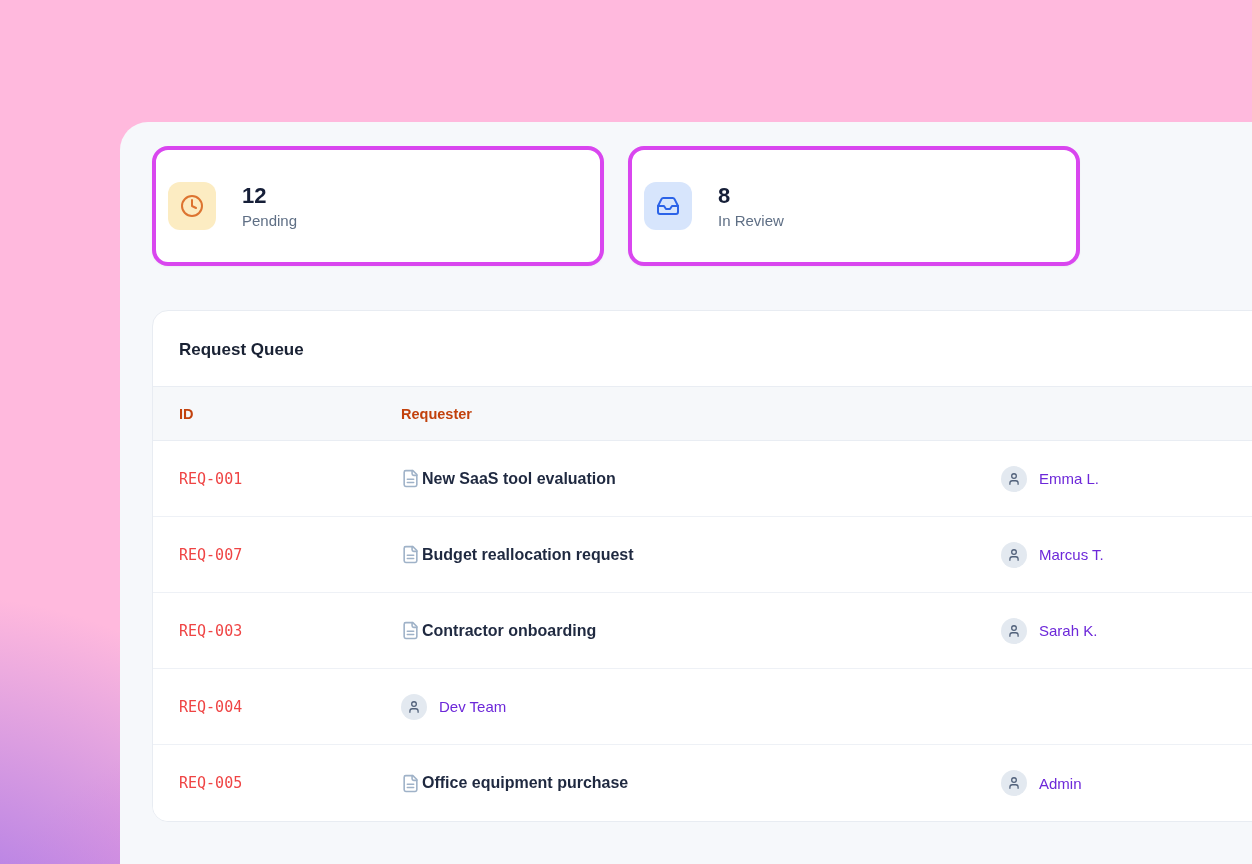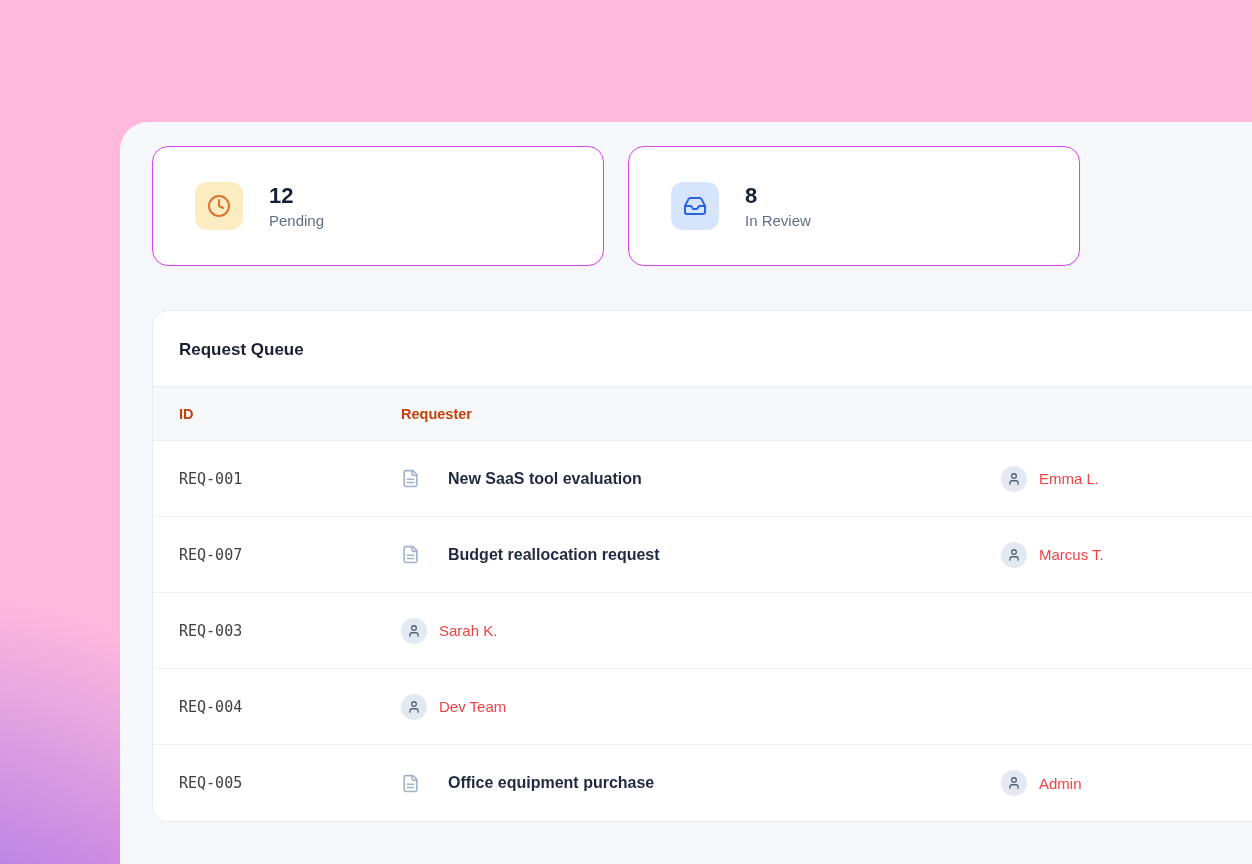--- a/index.html
+++ b/index.html
@@ -24,25 +24,25 @@
   }
 
   
   .stats {
     display: flex; gap: 24px;
     margin: 24px 0 0 32px;
   }
   .stat-card {
     width: 452px; height: 120px;
     background: #ffffff;
-    border: 1px solid #d946ef;
+    border: 4px solid #d946ef;
     border-radius: 16px;
     box-shadow: 0 1px 2px rgba(16,24,40,0.04);
     display: flex; align-items: center;
-    padding-left: 42px; gap: 26px;
+    padding-left: 12px; gap: 26px;
   }
   .icon-square {
     width: 48px; height: 48px;
     border-radius: 12px;
     display: flex; align-items: center; justify-content: center;
     flex: none;
   }
   .icon-amber { background: #fcecc2; }
   .icon-blue  { background: #d7e5fc; }
   .stat-value { font-size: 22px; font-weight: 700; color: #161f38; line-height: 1.15; }
@@ -78,32 +78,32 @@
 
   .trow {
     height: 76px;
     border-bottom: 1px solid #eef1f6;
     background: #ffffff;
   }
   .trow:last-child { border-bottom: none; }
 
   .cell-id {
     font-family: "DejaVu Sans Mono", monospace;
-    font-size: 15px; color: #404040;
-  }
-  .cell-request { display: flex; align-items: center; gap: 28px; }
+    font-size: 15px; color: #ef4444;
+  }
+  .cell-request { display: flex; align-items: center; gap: 2px; }
   .request-text { font-size: 16px; font-weight: 600; color: #1f2940; }
   .cell-requester { display: flex; align-items: center; gap: 12px; }
   .avatar {
     width: 26px; height: 26px; border-radius: 50%;
     background: #e3e9f0;
     display: flex; align-items: center; justify-content: center;
     flex: none;
   }
-  .requester-name { font-size: 15px; color: #ef4444; }
+  .requester-name { font-size: 15px; color: #6d28d9; }
 
   svg { display: block; }
 </style>
 </head>
 <body>
 
 <div class="panel">
 
   <div class="stats">
 
@@ -191,20 +191,31 @@
                 <path d="M19 21v-2a4 4 0 0 0-4-4H9a4 4 0 0 0-4 4v2"></path>
                 <circle cx="12" cy="7" r="4"></circle>
               </svg>
             </span>
             <span class="requester-name">Marcus T.</span>
           </div>
         </div>
 
         <div class="trow">
           <div class="cell-id">REQ-003</div>
+          <div class="cell-request">
+            <span>
+              <svg width="19" height="19" viewBox="0 0 24 24" fill="none" stroke="#9fb2c8" stroke-width="2" stroke-linecap="round" stroke-linejoin="round">
+                <path d="M15 2H6a2 2 0 0 0-2 2v16a2 2 0 0 0 2 2h12a2 2 0 0 0 2-2V7Z"></path>
+                <path d="M14 2v4a2 2 0 0 0 2 2h4"></path>
+                <path d="M16 13H8"></path>
+                <path d="M16 17H8"></path>
+              </svg>
+            </span>
+            <span class="request-text">Contractor onboarding</span>
+          </div>
           <div class="cell-requester">
             <span class="avatar">
               <svg width="14" height="14" viewBox="0 0 24 24" fill="none" stroke="#51617a" stroke-width="2.2" stroke-linecap="round" stroke-linejoin="round">
                 <path d="M19 21v-2a4 4 0 0 0-4-4H9a4 4 0 0 0-4 4v2"></path>
                 <circle cx="12" cy="7" r="4"></circle>
               </svg>
             </span>
             <span class="requester-name">Sarah K.</span>
           </div>
         </div>

